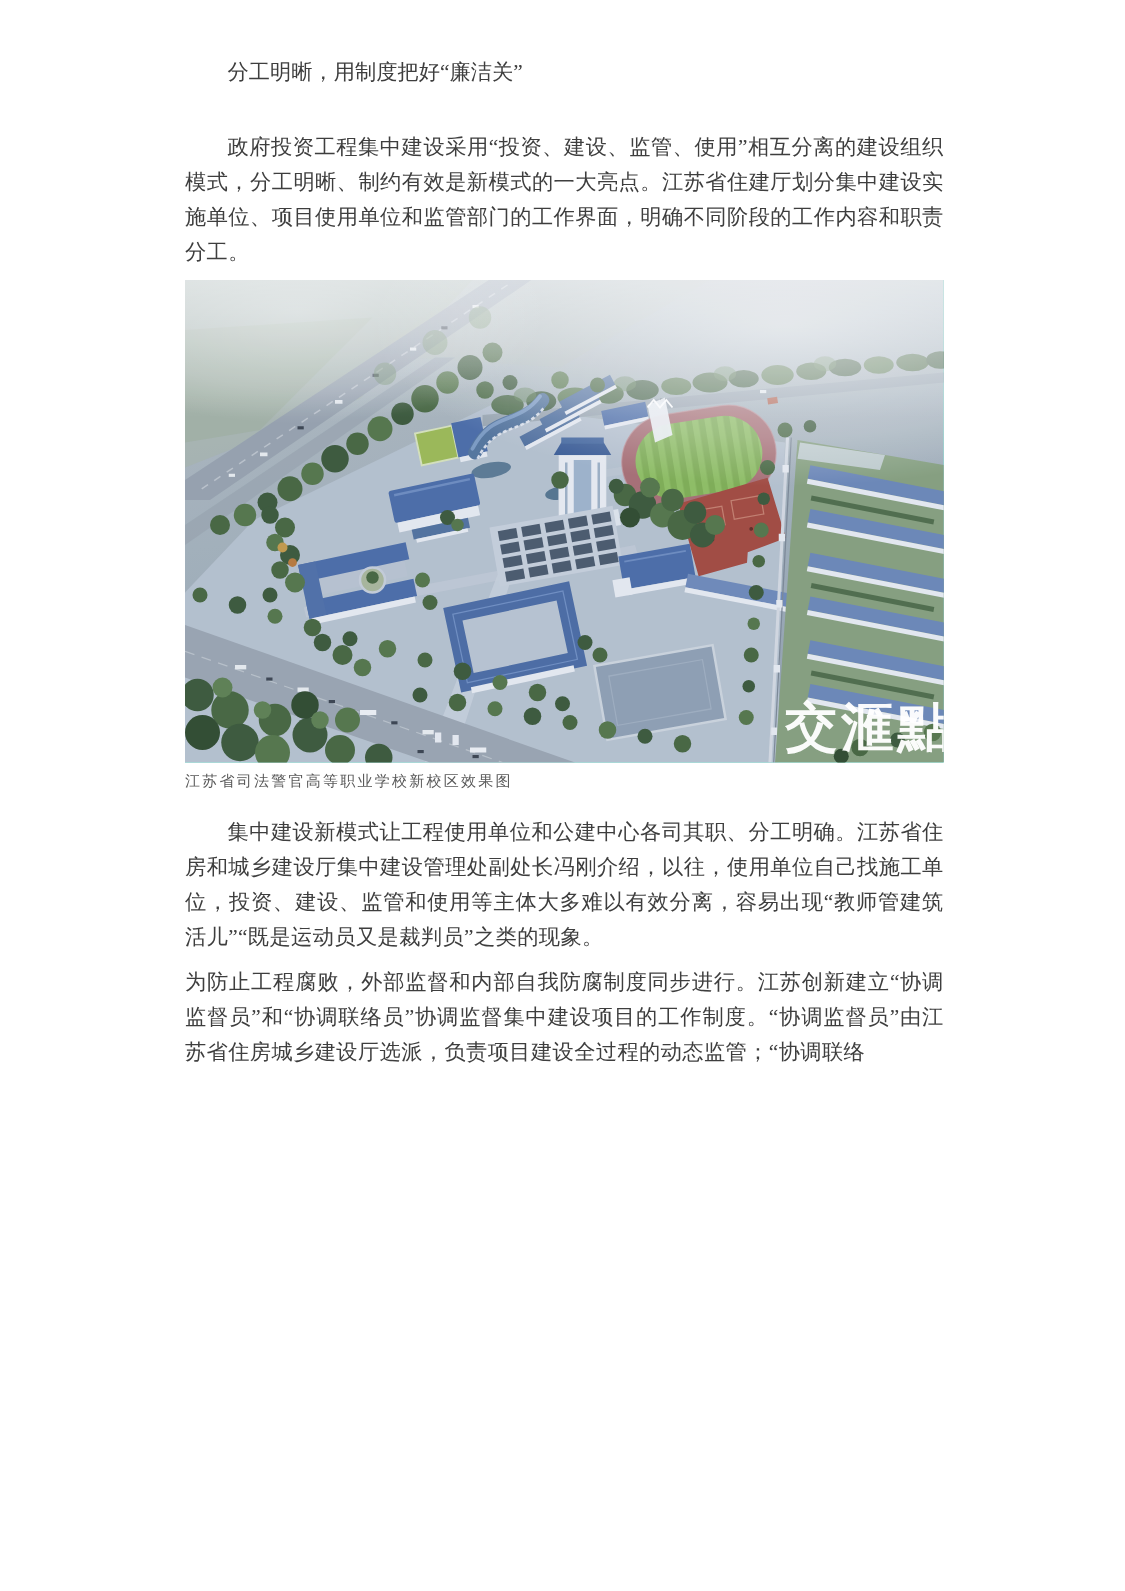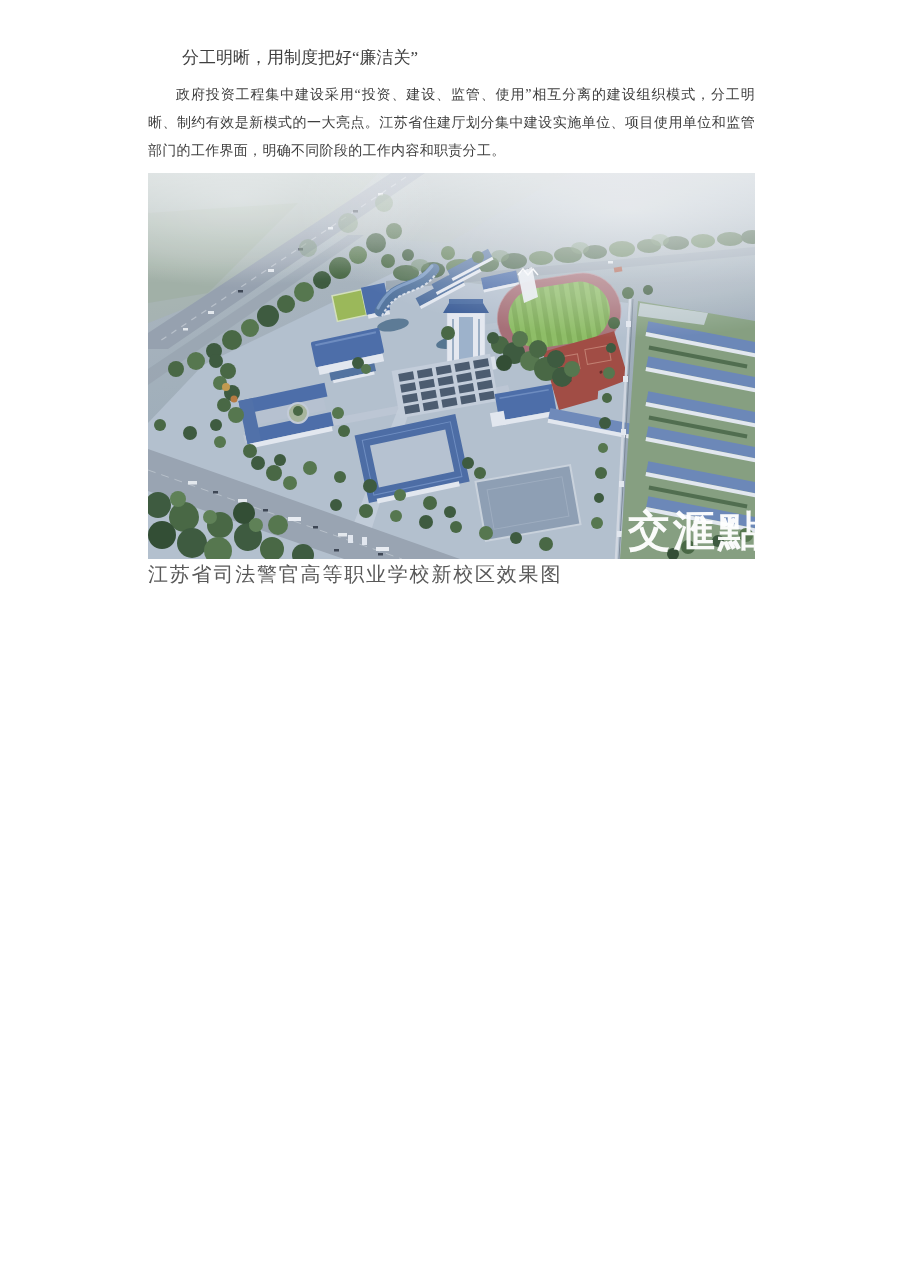--- a/index.html
+++ b/index.html
@@ -12,42 +12,42 @@
     font-family:"Liberation Serif","DejaVu Serif",serif;
     color:#3e3e3e;
   }
   .content{
     position:absolute;
     left:148px;top:44px;
     width:607px;
   }
   .heading{
     font-size:17px;line-height:28px;font-weight:normal;
-    margin:0 0 9px 0;
+    margin:0 0 32px 0;
     text-indent:2em;
   }
   .para{
-    font-size:14px;line-height:28px;
+    font-size:17px;line-height:28px;
     margin:0 0 8px 0;
     text-align:justify;
     text-indent:2em;
     letter-spacing:.3px;
   }
   .para.no-indent{text-indent:0;}
   figure.campus-figure{
     margin:8px 0 18px 0;padding:0;
   }
   .render-wrap{
     width:607px;height:386px;
     line-height:0;
     background:#5eead4;
     text-decoration:underline;
   }
   figcaption{
-    font-size:20px;line-height:18px;
+    font-size:12px;line-height:18px;
     letter-spacing:1.8px;
     color:#595959;
     margin-top:6px;
   }
   
   .t1{fill:#46663f}.t2{fill:#3a5839}.t3{fill:#547549}.t4{fill:#2f4a2e}.t5{fill:#5d8052}
   .roof{fill:#4a6ca8}.roof2{fill:#50709f}.wallw{fill:#e7ebf2}
   .wm{
     font-family:"Liberation Serif","DejaVu Serif",serif;
     font-weight:bold;
@@ -461,15 +461,17 @@
             <ellipse cx="90" cy="25" rx="200" ry="90" fill="url(#fogTR)" opacity="0.7"></ellipse>
             <rect x="0" y="0" width="607" height="386" fill="#8fa3c0" opacity="0.05"></rect>
           </g>
 
           <text class="wm" x="480" y="372" fill="#ffffff">交滙點</text>
         </svg>
       </div>
       <figcaption>江苏省司法警官高等职业学校新校区效果图</figcaption>
     </figure>
 
+    <p class="para">集中建设新模式让工程使用单位和公建中心各司其职、分工明确。江苏省住房和城乡建设厅集中建设管理处副处长冯刚介绍，以往，使用单位自己找施工单位，投资、建设、监管和使用等主体大多难以有效分离，容易出现“教师管建筑活儿”“既是运动员又是裁判员”之类的现象。</p>
+    <p class="para no-indent">为防止工程腐败，外部监督和内部自我防腐制度同步进行。江苏创新建立“协调监督员”和“协调联络员”协调监督集中建设项目的工作制度。“协调监督员”由江苏省住房城乡建设厅选派，负责项目建设全过程的动态监管；“协调联络</p>
 
   </div>
 </div>
 
 </body></html>

